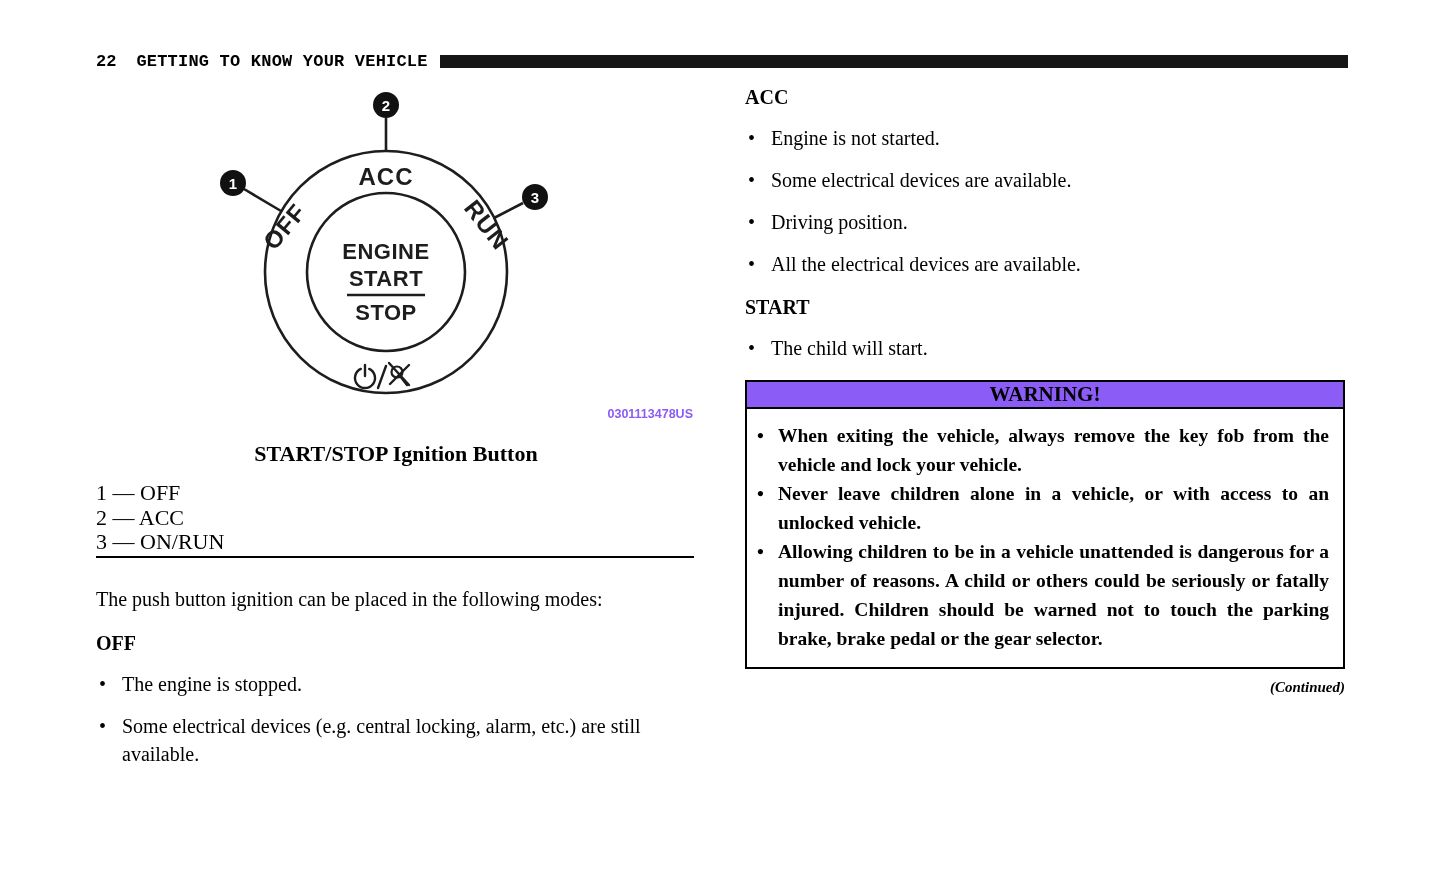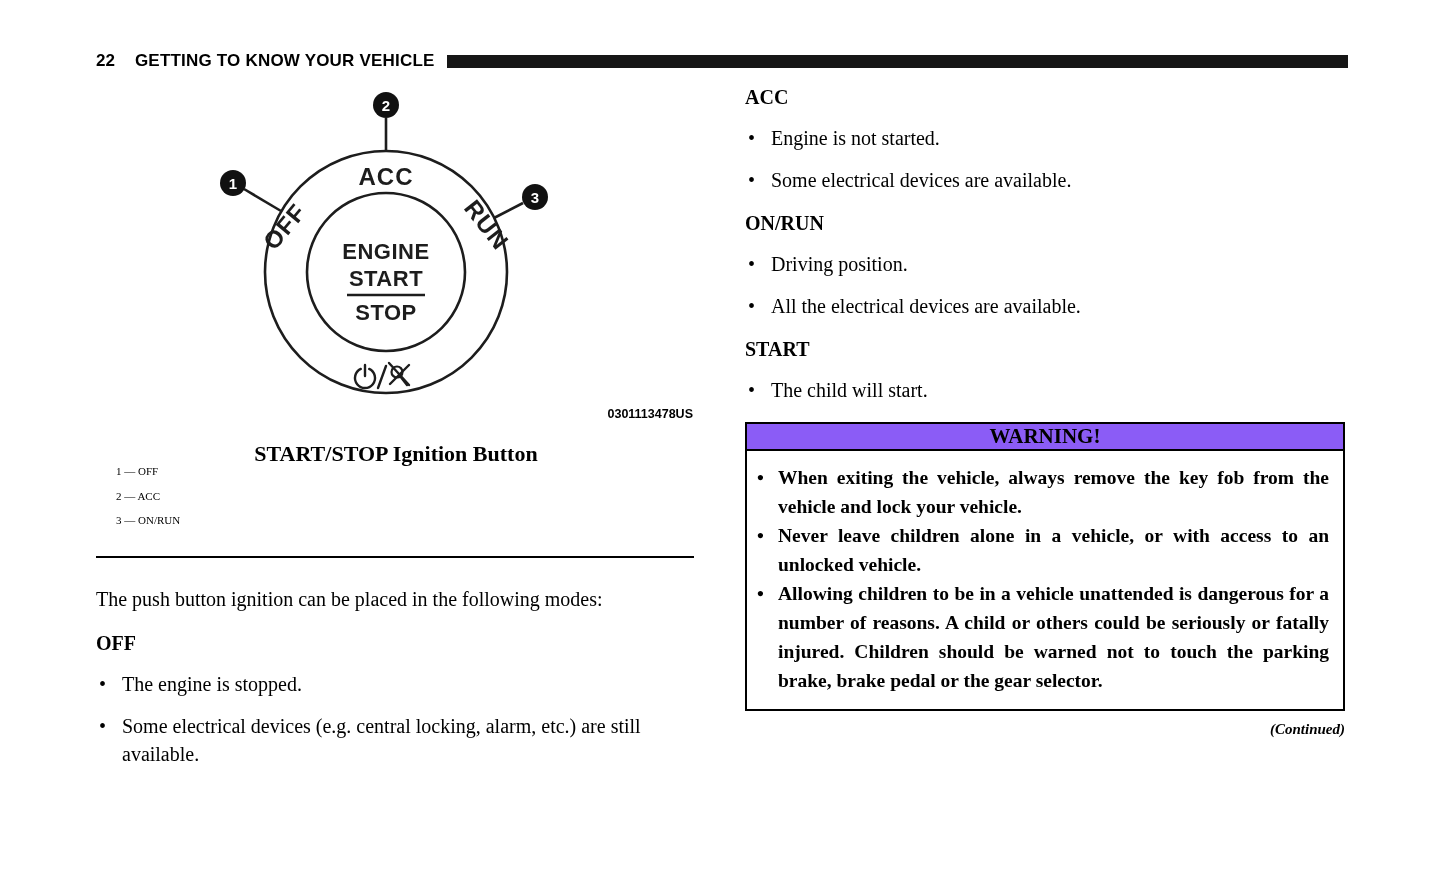--- a/index.html
+++ b/index.html
@@ -15,21 +15,21 @@
   }
 
   
   .header {
     position: absolute;
     left: 96px; top: 50px;
     width: 1252px; height: 22px;
     display: flex; align-items: center;
   }
   .pagenum, .htitle {
-    font-family: Liberation Sans, sans-serif;
+    font-family: Liberation Mono, monospace;
     font-size: 17px; font-weight: 700;
     white-space: nowrap;
   }
   .htitle { margin-left: 20px; letter-spacing: 0.2px; }
   .hbar { flex: 1; height: 13px; background: #161616; margin-left: 12px; }
 
   
   .figure-svg { position: absolute; left: 175px; top: 82px; }
   .ring   { fill: none; stroke: #1d1d1d; stroke-width: 2.6; }
   .lead   { stroke: #1d1d1d; stroke-width: 2.6; }
@@ -47,29 +47,29 @@
     font-family: "Liberation Sans", sans-serif;
     font-size: 15px; font-weight: 700; fill: #fff;
   }
   .symbol path, .symbol line { fill: none; stroke: #1d1d1d; stroke-width: 2.4; stroke-linecap: round; }
   .symbol circle { fill: none; stroke: #1d1d1d; stroke-width: 2.2; }
 
   .figcode {
     position: absolute; left: 560px; top: 407px; width: 133px;
     text-align: right;
     font-family: "Liberation Sans", sans-serif;
-    font-size: 12.5px; font-weight: 700; color: #000000;
+    font-size: 12.5px; font-weight: 700; color: #8b5cf6;
   }
   .caption {
     position: absolute; left: 96px; top: 441px; width: 600px;
     text-align: center; font-weight: 700; font-size: 22px;
   }
   .legend {
-    position: absolute; left: 96px; top: 459px;
-    font-size: 11px; line-height: 24.5px; margin-left: 20px;
+    position: absolute; left: 96px; top: 481px;
+    font-size: 22px; line-height: 24.5px;
   }
   .rule {
     position: absolute; left: 96px; top: 556px; width: 598px;
     border-top: 2px solid #000;
   }
 
   
   .leftcol  { position: absolute; left: 96px;  top: 584px; width: 600px; font-size: 20px; }
   .rightcol { position: absolute; left: 745px; top: 84px;  width: 600px; font-size: 20px; }
 
@@ -185,21 +185,20 @@
     <div class="sec-heading">ACC</div>
     <div class="bullet">
       <span class="dot">•</span>
       <span class="btxt">Engine is not started.</span>
     </div>
     <div class="bullet">
       <span class="dot">•</span>
       <span class="btxt">Some electrical devices are available.</span>
     </div>
 
-    <div class="sec-heading">ON/RUN</div>
     <div class="bullet">
       <span class="dot">•</span>
       <span class="btxt">Driving position.</span>
     </div>
     <div class="bullet">
       <span class="dot">•</span>
       <span class="btxt">All the electrical devices are available.</span>
     </div>
 
     <div class="sec-heading">START</div>

